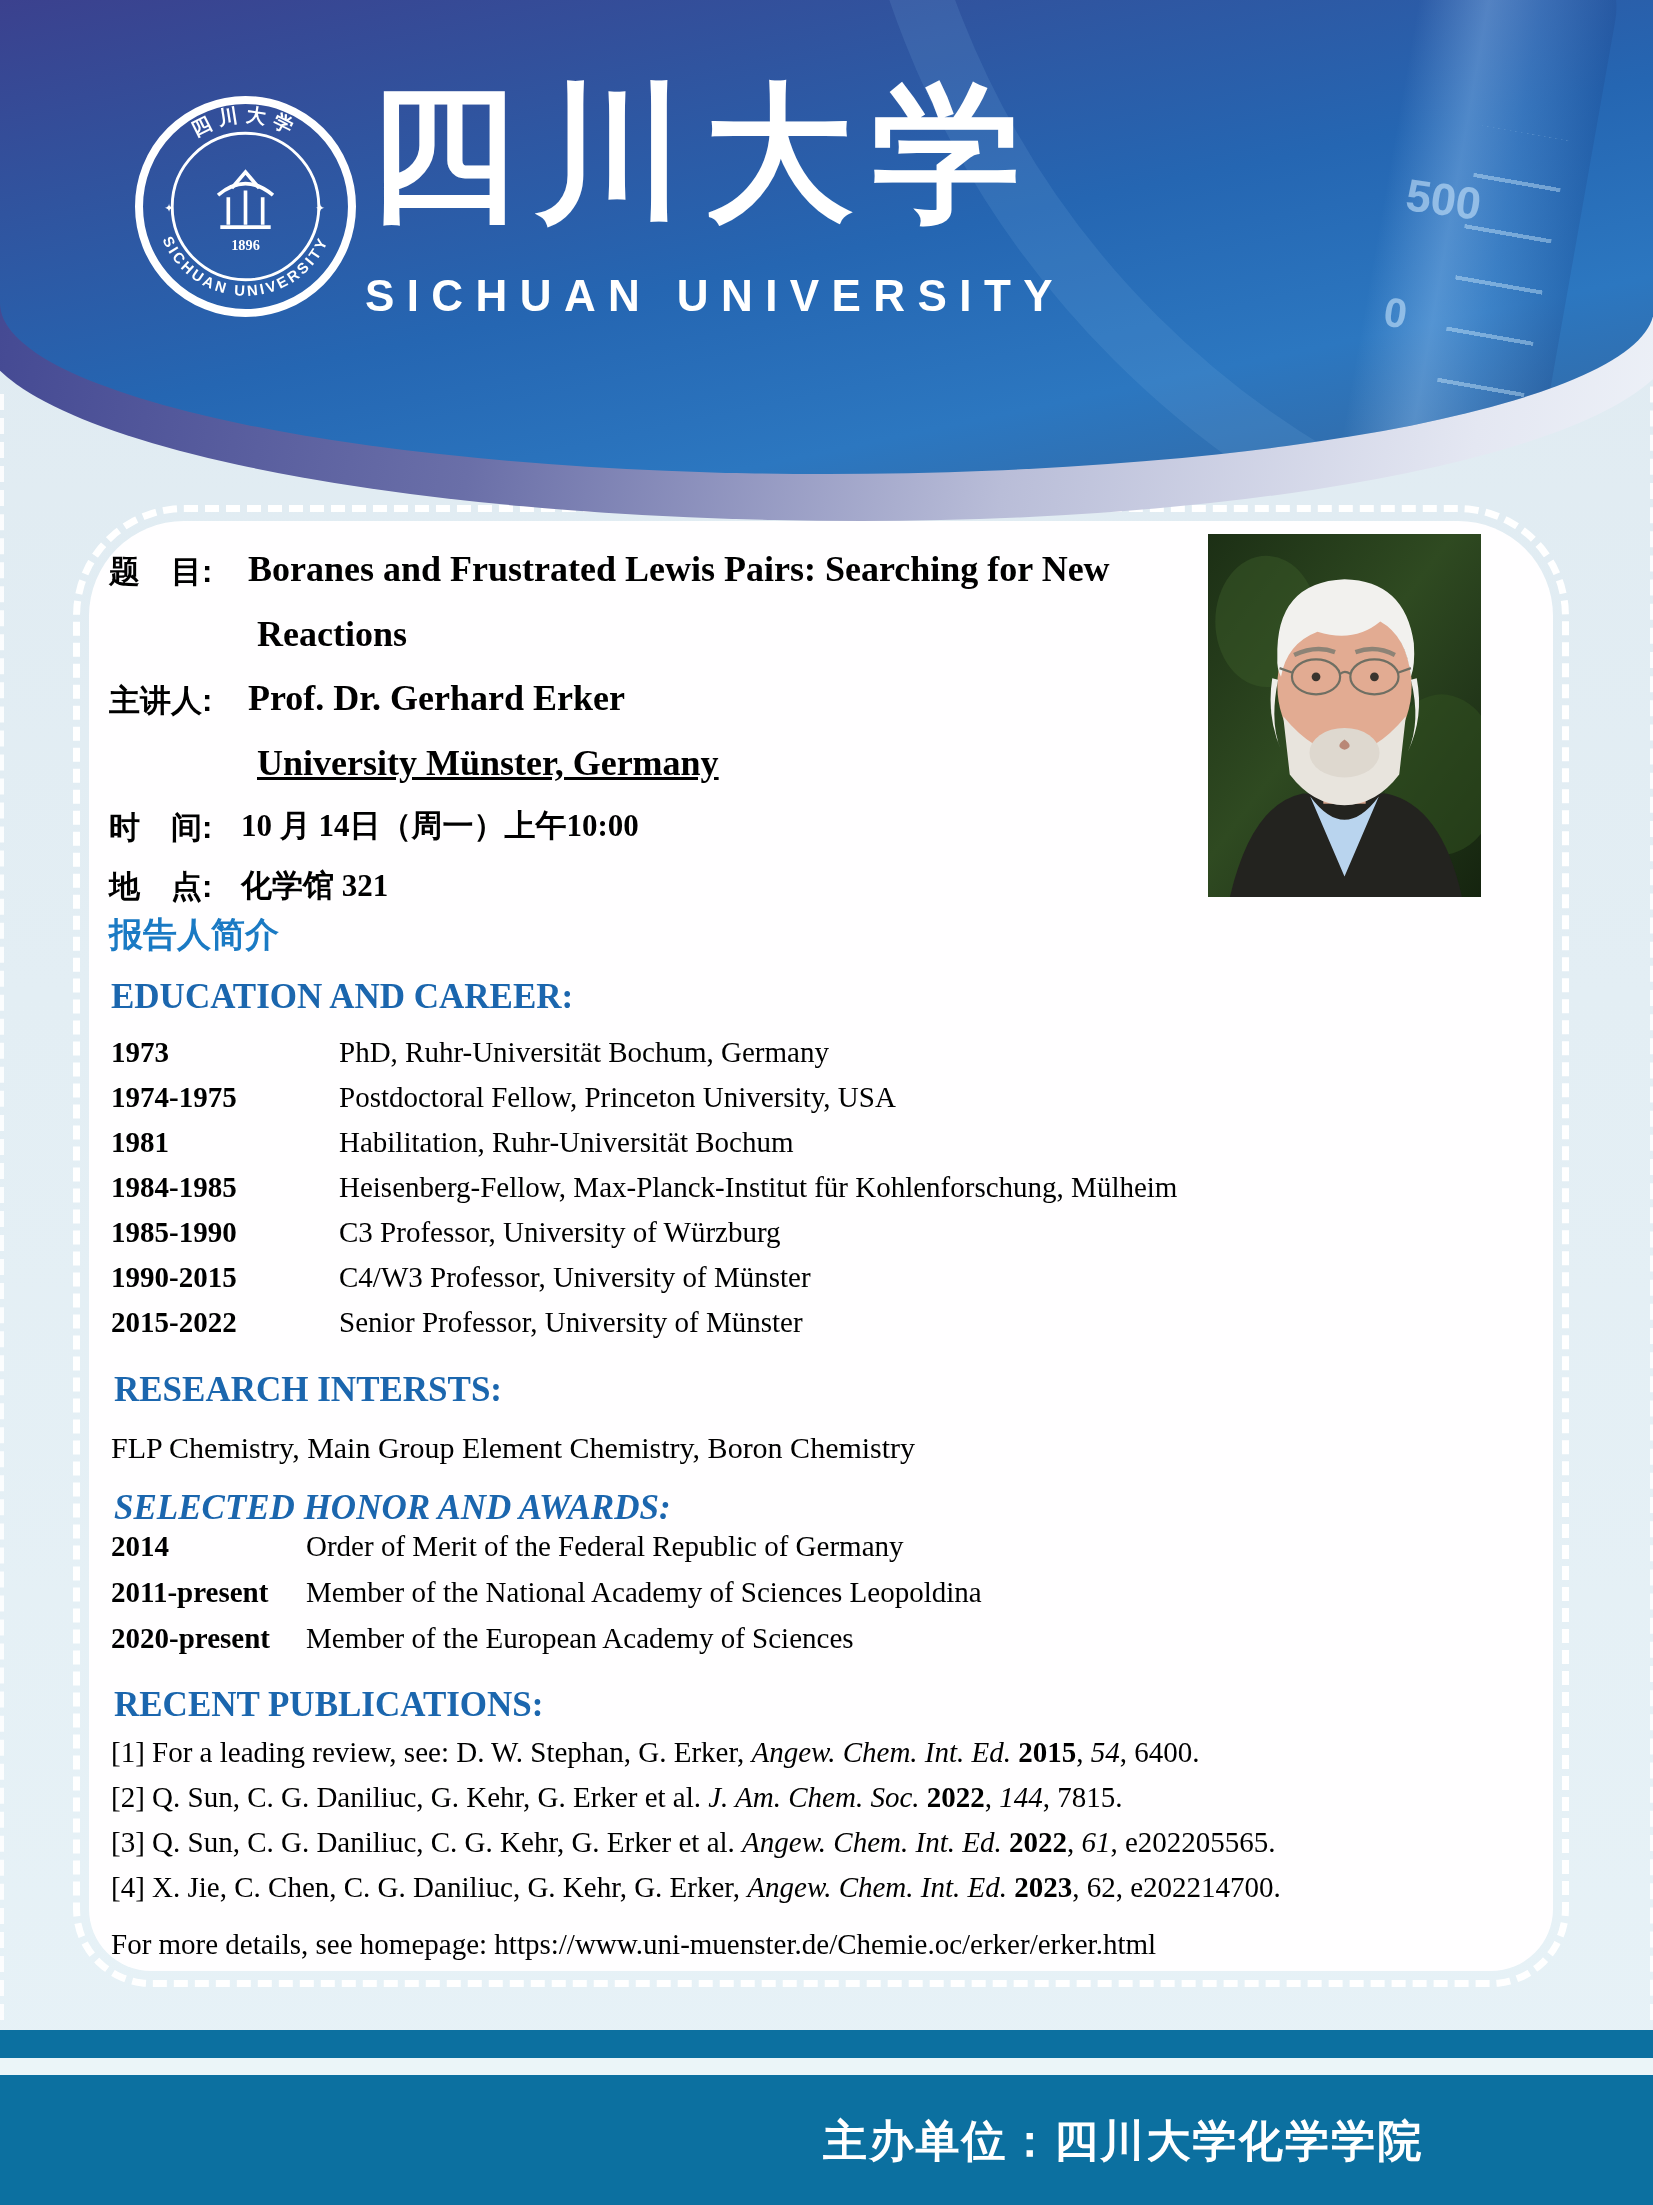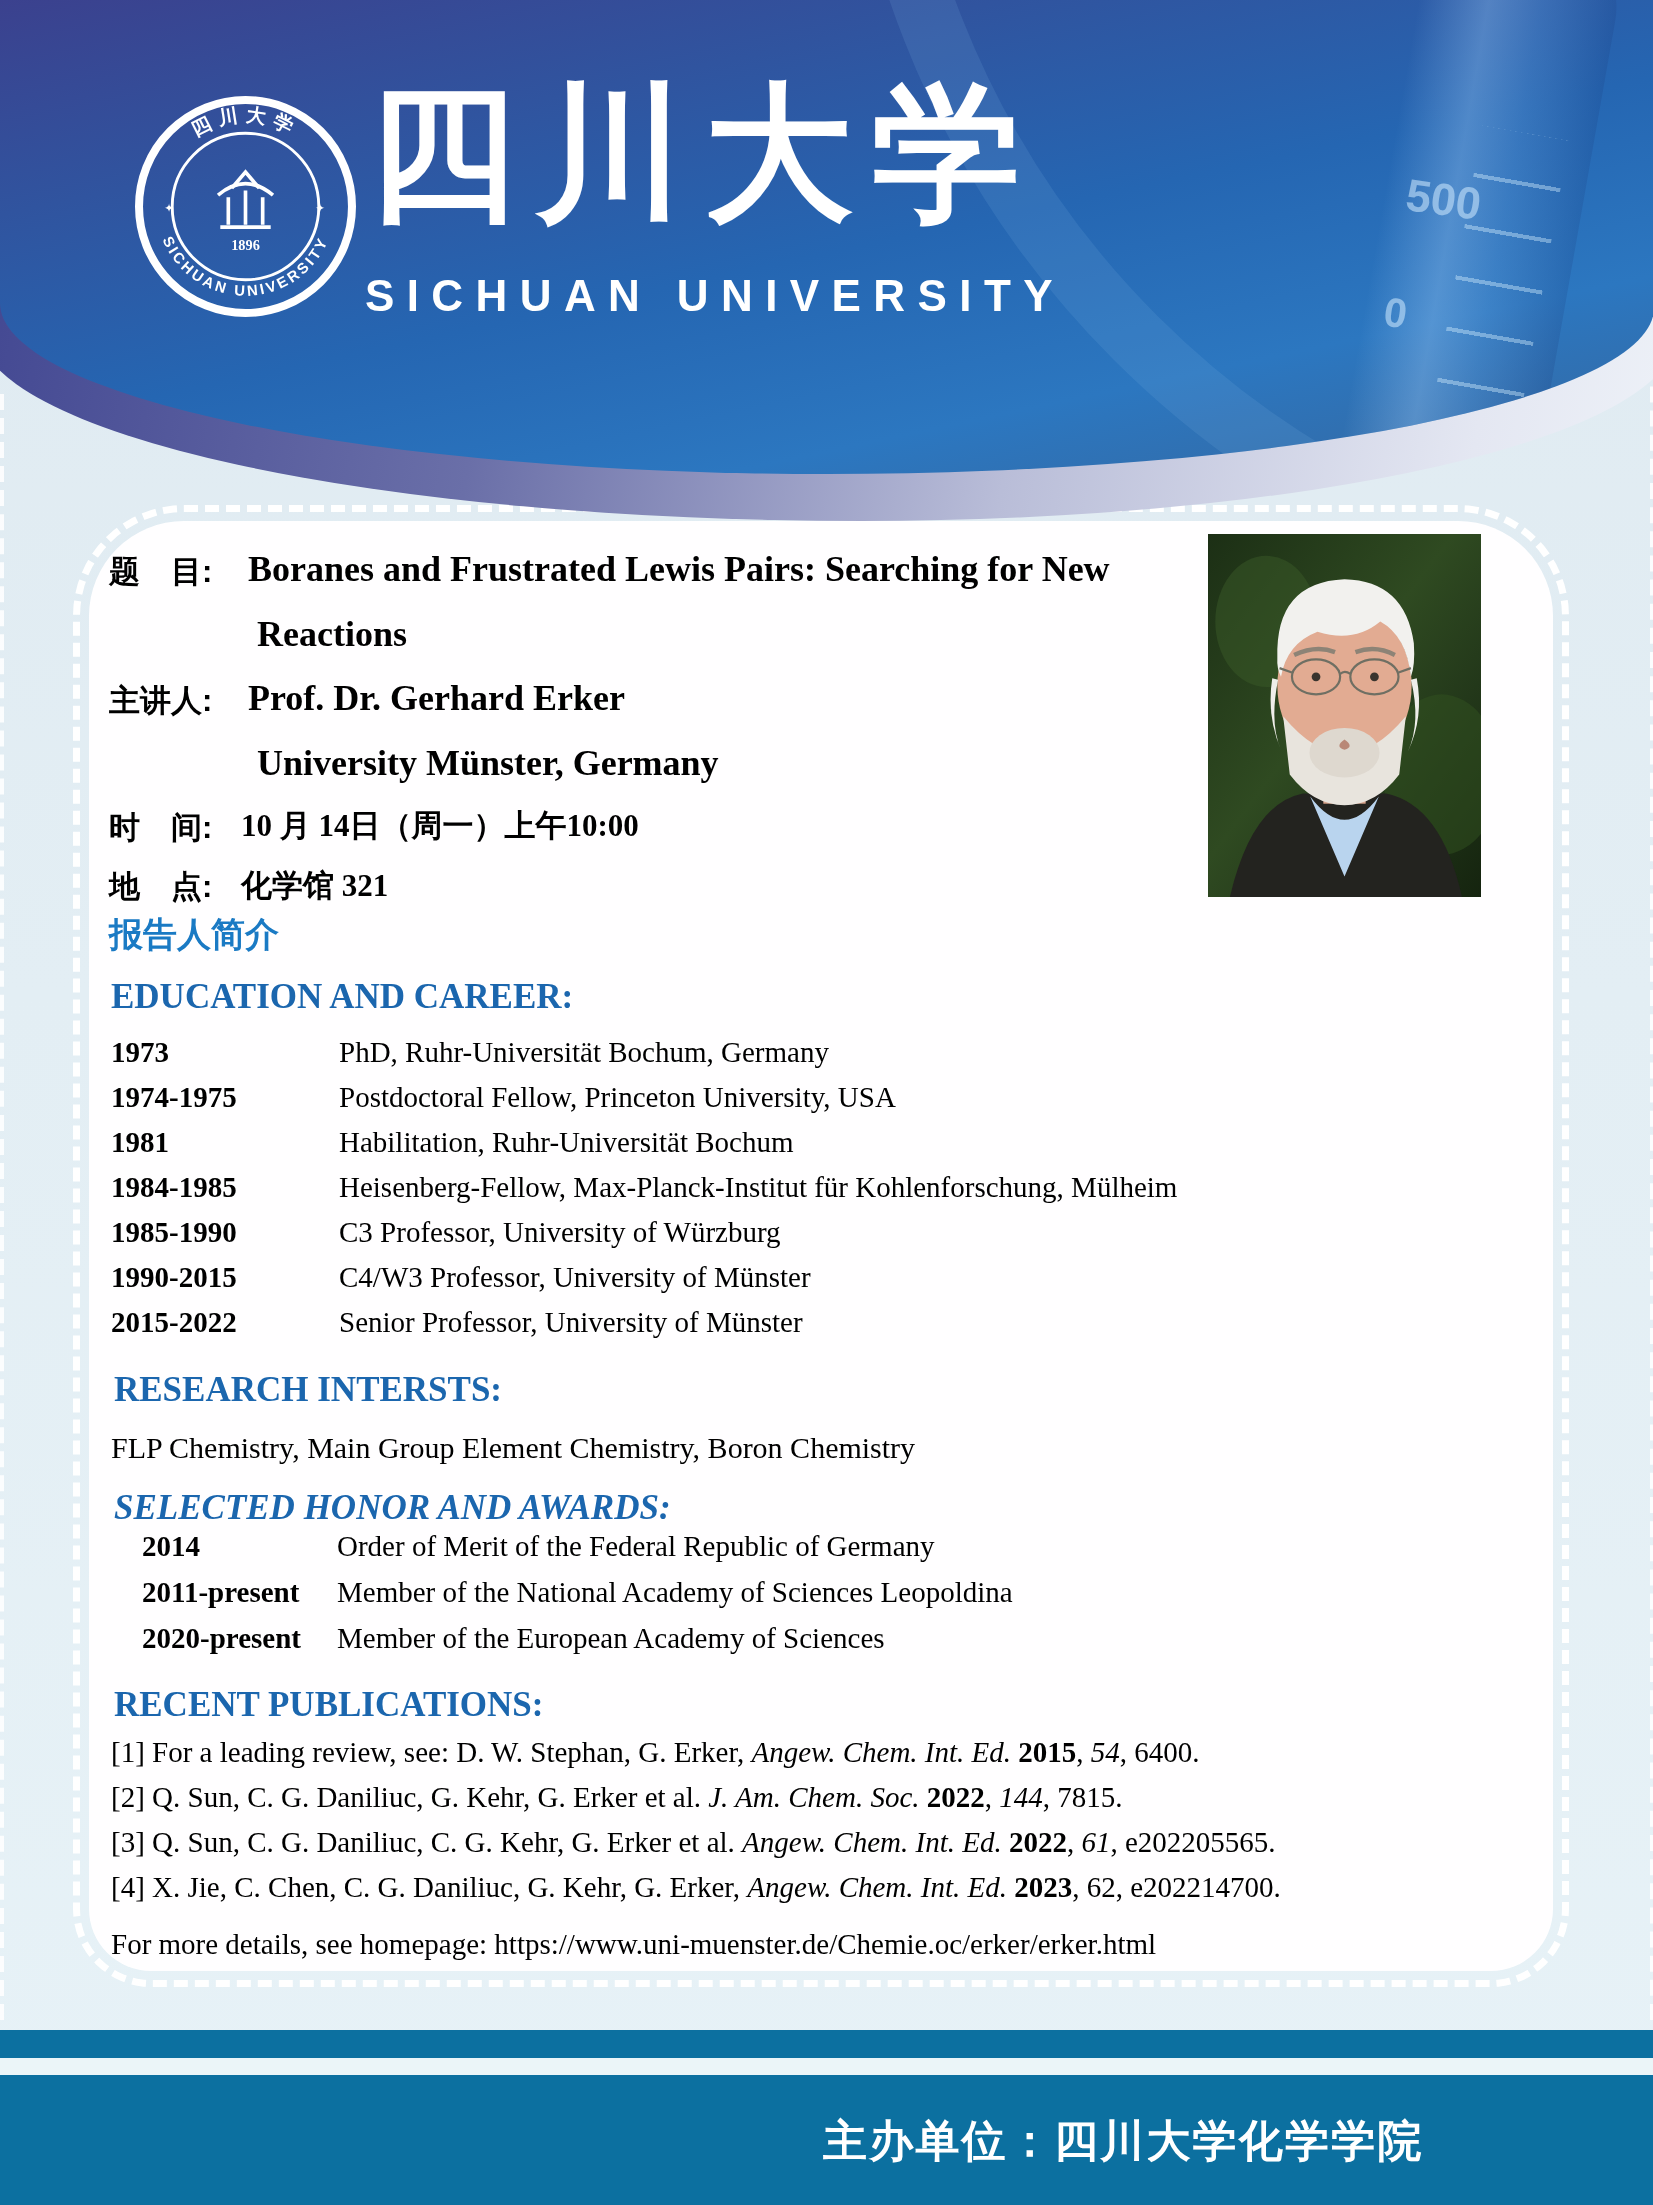--- a/index.html
+++ b/index.html
@@ -58,21 +58,21 @@
   .sec-research{left:114px;top:1370px;}
   .sec-awards{left:114px;top:1488px;font-style:italic;}
   .sec-pubs{left:114px;top:1685px;}
 
   .rows{position:absolute;left:111px;width:1393px;}
   #edu-rows{top:1030px;}
   #award-rows{top:1523px;}
   .cv-row{display:flex;height:45px;line-height:45px;font-size:29px;color:#000;}
   #award-rows .cv-row{height:46px;line-height:46px;}
   .cv-term{width:228px;font-weight:700;flex:none;}
-  #award-rows .cv-term{width:195px;margin-left:31px;}
+  #award-rows .cv-term{width:195px;}
   .cv-desc{flex:1;}
 
   .research-text{position:absolute;left:111px;top:1431px;font-size:30px;color:#000;white-space:nowrap;}
 
   #pub-list{top:1730px;}
   .pub-line{height:45px;line-height:45px;font-size:29px;color:#000;white-space:nowrap;}
   .seg-i{font-style:italic;}
   .seg-b{font-weight:700;}
   .homepage-line{position:absolute;left:111px;top:1922px;font-size:29px;color:#000;height:45px;line-height:45px;white-space:nowrap;}
 
@@ -161,21 +161,21 @@
     <circle cx="228" cy="196" r="6" fill="#3a342e"></circle>
     <path d="M118 166 q30 -14 56 -4 M202 162 q28 -10 54 4" stroke="#8d8376" stroke-width="6" fill="none"></path>
   </svg>
 
   <div class="label-cn" style="left:109px;top:551px;">题　目:</div>
   <div class="val-en" style="left:248px;top:548px;">Boranes and Frustrated Lewis Pairs: Searching for New</div>
   <div class="val-en" style="left:257px;top:613px;">Reactions</div>
 
   <div class="label-cn" style="left:109px;top:680px;">主讲人:</div>
   <div class="val-en" style="left:248px;top:677px;">Prof. Dr. Gerhard Erker</div>
-  <div class="val-en" style="left:257px;top:742px;">University Münster, Germany</div>
+  <div class="val-en" style="left:257px;top:742px;text-decoration:underline;">University Münster, Germany</div>
 
   <div class="label-cn" style="left:109px;top:807px;">时　间:</div>
   <div class="val-cn" style="left:241px;top:805px;">10 月 14日（周一）上午10:00</div>
 
   <div class="label-cn" style="left:109px;top:866px;">地　点:</div>
   <div class="val-cn" style="left:241px;top:865px;">化学馆 321</div>
 
   <div class="profile-heading">报告人简介</div>
 
   <div class="sec-title sec-edu">EDUCATION AND CAREER:</div>

